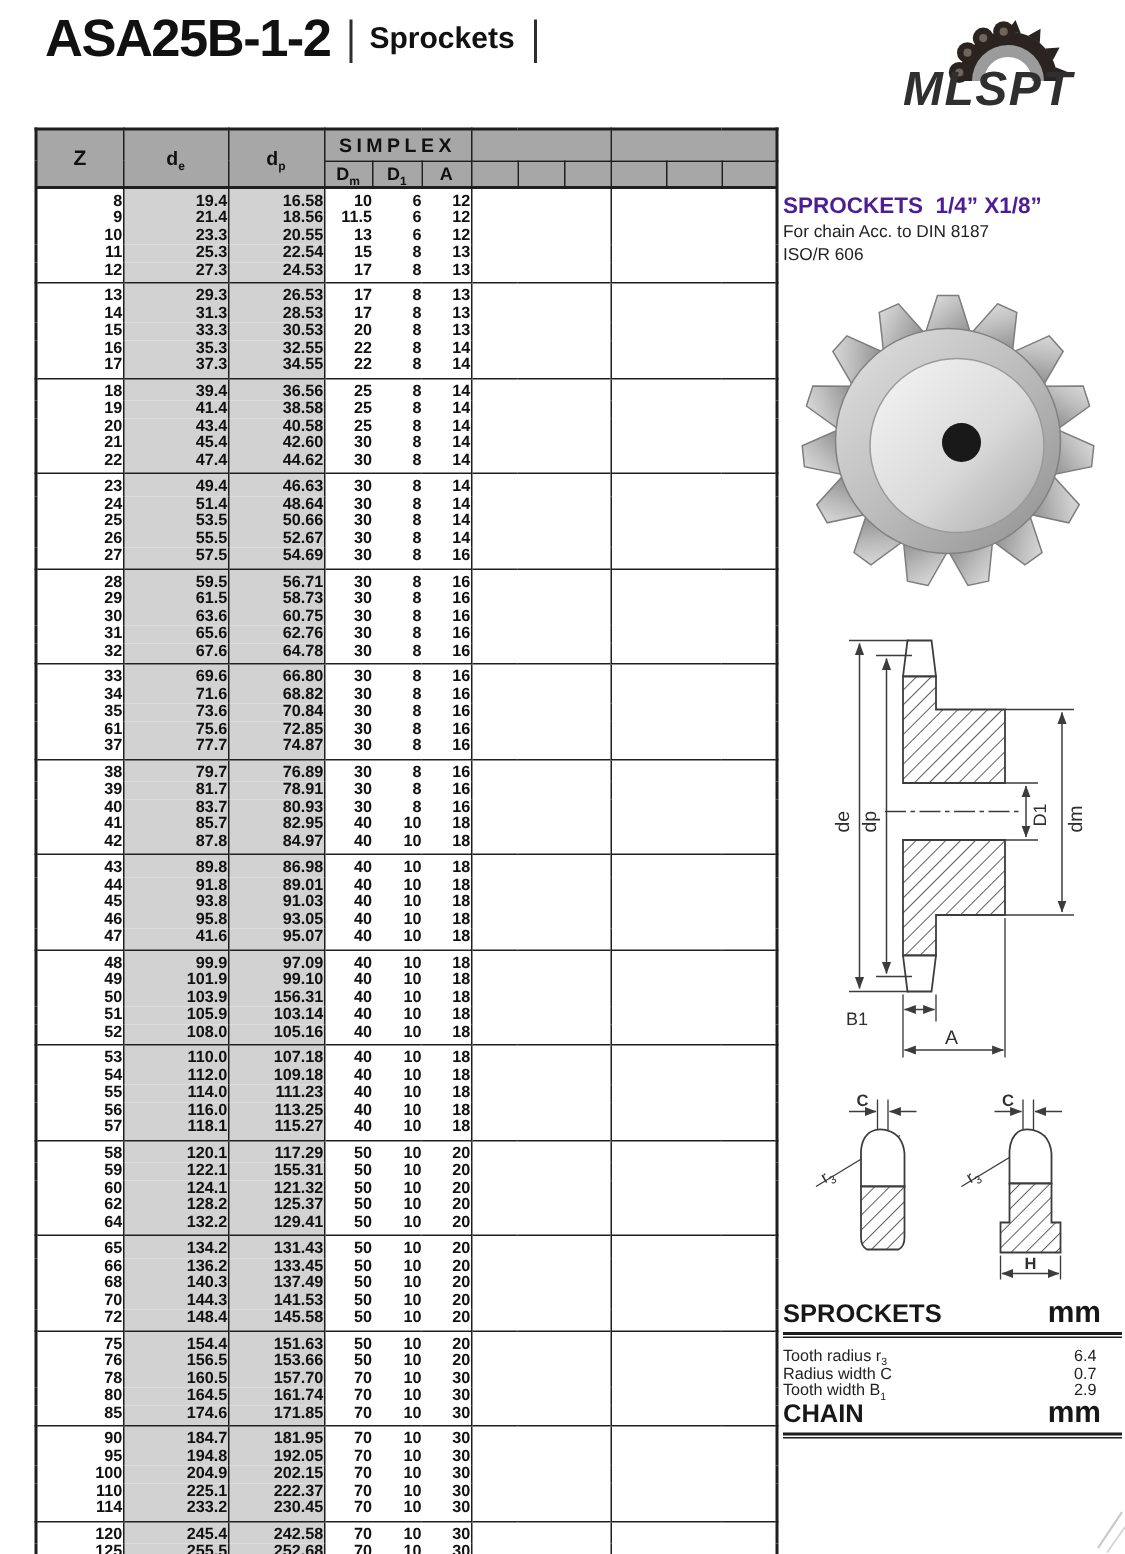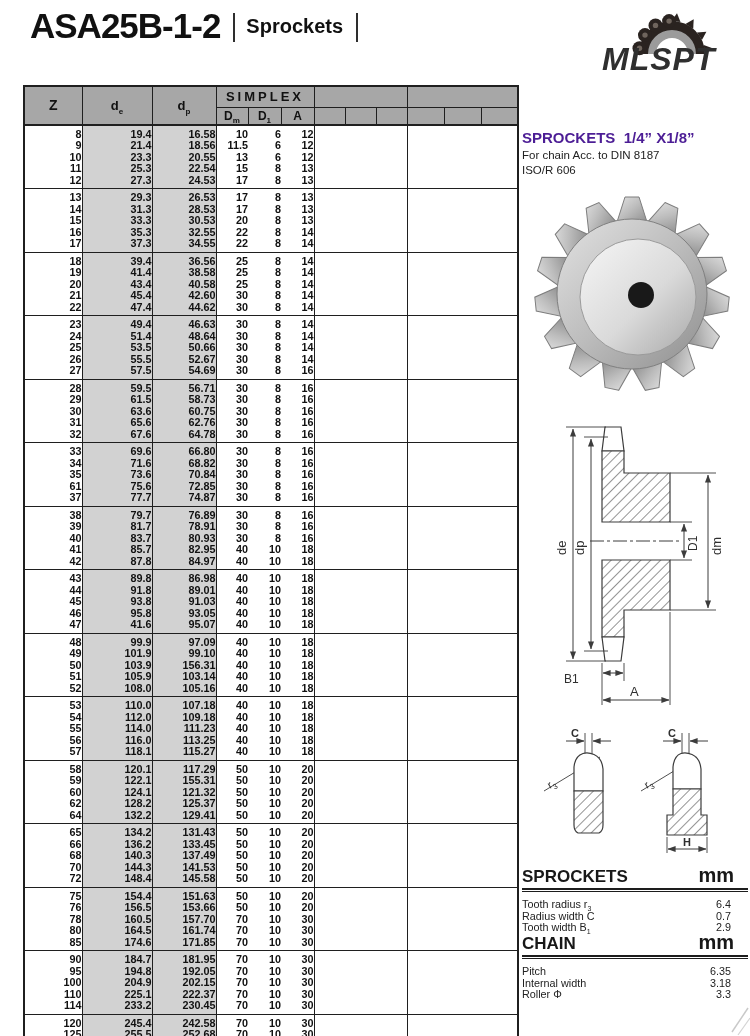--- a/index.html
+++ b/index.html
@@ -907,34 +907,20 @@
           <span class="spec-value">2.9</span>
         </div>
       </div>
   </div>
 
   <div class="spec" style="top:931px">
     <div class="spec-head">
       <span class="spec-title">CHAIN</span>
       <span class="spec-unit">mm</span>
     </div>
-    <div class="spec-rows">
-        <div class="spec-row">
-          <span class="spec-label">Pitch</span>
-          <span class="spec-value">6.35</span>
-        </div>
-        <div class="spec-row">
-          <span class="spec-label">Internal width</span>
-          <span class="spec-value">3.18</span>
-        </div>
-        <div class="spec-row">
-          <span class="spec-label">Roller Φ</span>
-          <span class="spec-value">3.3</span>
-        </div>
-      </div>
   </div>
 
 
   <svg class="abs" style="left:728px;top:1002px" width="22" height="34" viewBox="0 0 22 34">
     <line x1="4" y1="30" x2="20" y2="6" stroke="#c9c9c9" stroke-width="1.5"></line>
     <line x1="10" y1="33" x2="22" y2="16" stroke="#d4d4d4" stroke-width="1.2"></line>
   </svg>
 
 </div>
 

